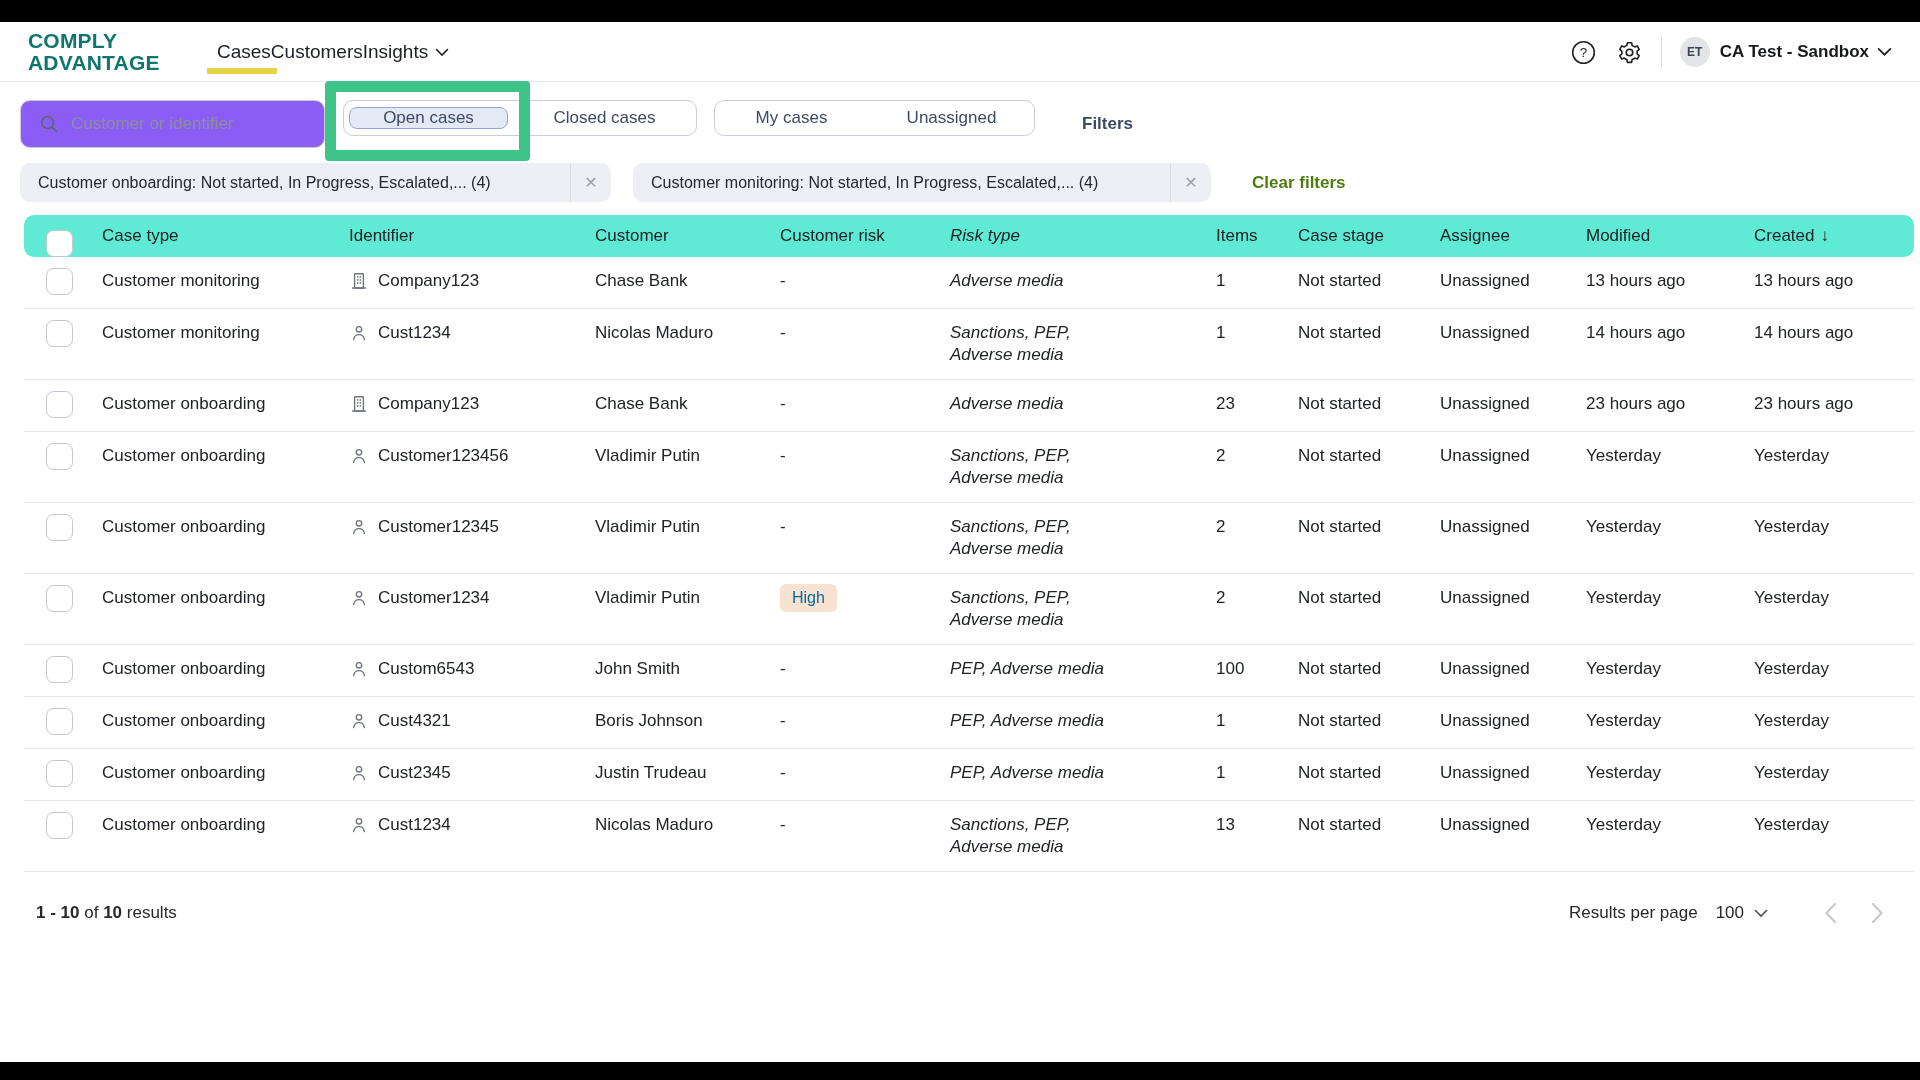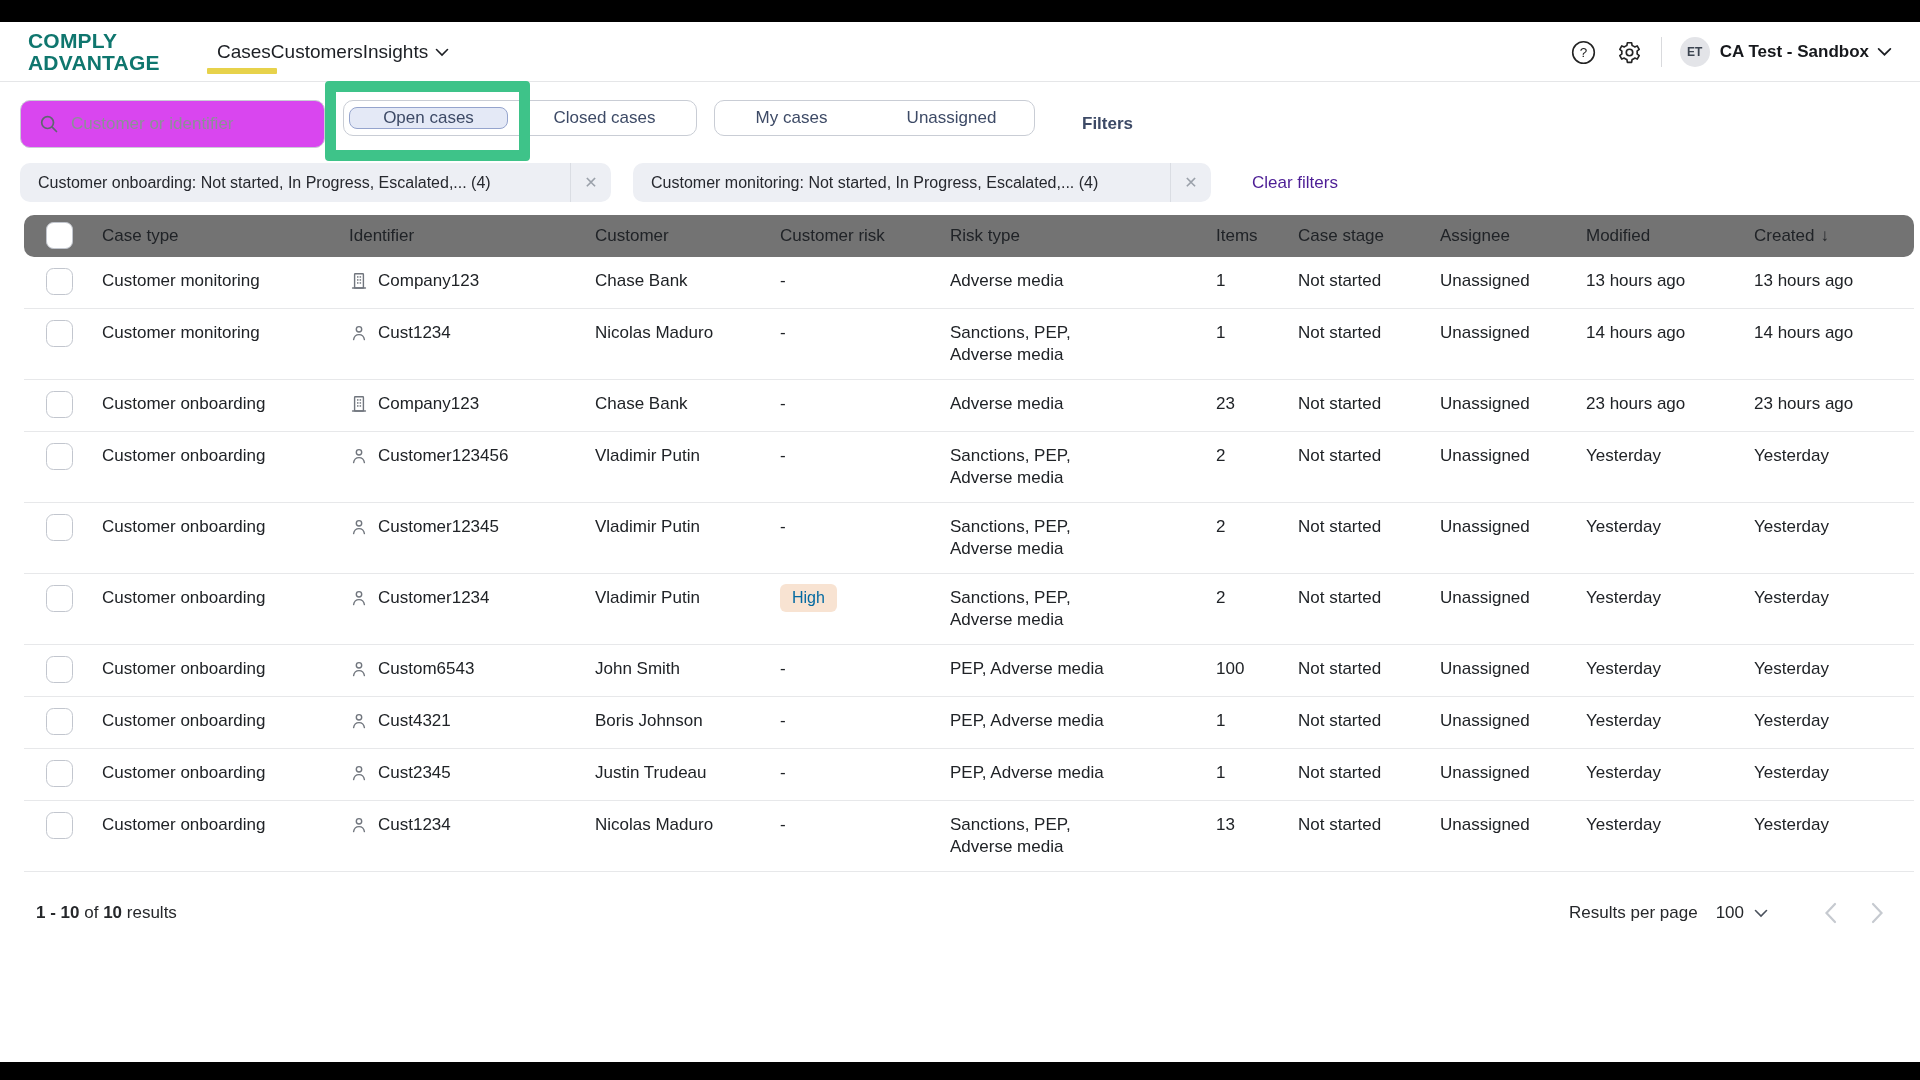--- a/index.html
+++ b/index.html
@@ -16,51 +16,51 @@
   .nav-item.active { font-weight:500; }
   .nav-underline { position:absolute; left:207px; top:46px; width:70px; height:6px; background:#e7d24b; border-radius:1px; }
   .hdr-right { position:absolute; right:28px; top:0; height:60px; display:flex; align-items:center; }
   .icon-btn { width:34px; height:34px; display:flex; align-items:center; justify-content:center; cursor:pointer; }
   .hdr-div { width:1px; height:30px; background:#d9dadd; margin:0 18px 0 14px; }
   .avatar { width:30px; height:30px; border-radius:50%; background:#e3e4e8; color:#3c4450; font-size:12px; font-weight:600; display:flex; align-items:center; justify-content:center; }
   .account-name { font-size:17px; font-weight:700; color:#16181c; margin:0 8px 0 10px; }
 
   
   .toolbar { position:relative; height:48px; margin-top:18px; }
-  .search-box { position:absolute; left:20px; top:0; width:305px; height:48px; border:1px solid #c9cdd5; border-radius:10px; display:flex; align-items:center; padding:0 14px 0 18px; gap:12px; background:#d946ef; }
+  .search-box { position:absolute; left:20px; top:0; width:305px; height:48px; border:1px solid #c9cdd5; border-radius:10px; display:flex; align-items:center; padding:0 14px 0 18px; gap:12px; background:#8b5cf6; }
   .search-box input { border:none; outline:none; flex:1; font-size:17px; font-family:inherit; color:#2a2d33; background:transparent; }
   .search-box input::placeholder { color:#8b9097; }
   .seg-group { position:absolute; top:0; height:36px; background:#fff; border:1px solid #c9cdd5; border-radius:10px; display:flex; align-items:center; overflow:hidden; }
   .seg-btn { display:flex; align-items:center; justify-content:center; font-size:17px; font-weight:500; color:#3d4a66; cursor:pointer; }
   .seg-sep { width:1px; background:#d4d7dd; margin:8px 0; }
   .seg-pill { margin:4px 4px 4px 5px; width:159px; background:#e4e9f6; border:1.5px solid #95a4cd; border-radius:8px; }
   .filters-link { position:absolute; left:1082px; top:0; height:48px; display:flex; align-items:center; font-size:17px; font-weight:700; color:#3d4a66; cursor:pointer; }
 
   
   .annotation-box { position:absolute; left:325px; top:59px; width:205px; height:80px; border:11px solid #3ec389; border-radius:4px; z-index:20; pointer-events:none; }
 
   
   .chips-row { position:relative; height:39px; margin-top:15px; }
   .chip { position:absolute; top:0; height:39px; background:#edeff4; border-radius:10px; display:flex; align-items:center; overflow:hidden; }
   .chip-label { padding:0 18px; font-size:16px; color:#26282e; white-space:nowrap; }
   .chip-sep { width:1px; height:39px; background:#dadde3; }
   .chip-close { width:40px; height:39px; display:flex; align-items:center; justify-content:center; font-size:16px; color:#9ba1aa; cursor:pointer; }
-  .clear-filters { position:absolute; left:1252px; top:0; height:39px; display:flex; align-items:center; font-size:17px; font-weight:400; color:#4c1d95; cursor:pointer; }
+  .clear-filters { position:absolute; left:1252px; top:0; height:39px; display:flex; align-items:center; font-size:17px; font-weight:700; color:#4d7c0f; cursor:pointer; }
 
   
   .case-table { margin:13px 0 0 24px; width:1890px; }
-  .t-head { display:flex; align-items:flex-start; height:42px; background:#737373; border-radius:10px; font-size:17px; color:#23262b; }
+  .t-head { display:flex; align-items:flex-end; height:42px; background:#5eead4; border-radius:10px; font-size:17px; color:#23262b; }
   .t-row { display:flex; align-items:flex-start; border-bottom:1px solid #e7e8ea; padding:13px 0; cursor:pointer; }
   .cell { padding-right:12px; font-size:17px; color:#202327; line-height:22px; }
   .c-check   { flex:0 0 78px; padding-left:22px; }
   .c-case-type { flex:0 0 247px; }
   .c-identifier{ flex:0 0 246px; display:flex; align-items:flex-start; gap:9px; }
   .c-customer { flex:0 0 185px; }
   .c-risk     { flex:0 0 170px; }
-  .c-risk-type{ flex:0 0 266px; white-space:pre-line; padding-right:70px; }
+  .c-risk-type{ flex:0 0 266px; white-space:pre-line; padding-right:70px;font-style:italic; }
   .c-items    { flex:0 0 82px; }
   .c-stage    { flex:0 0 142px; }
   .c-assignee { flex:0 0 146px; }
   .c-modified { flex:0 0 168px; }
   .c-created  { flex:0 0 160px; }
   .t-head .cell { line-height:42px; padding-top:0; white-space:nowrap; }
   .cbx { display:block; width:27px; height:27px; border:1.5px solid #c2c6ce; border-radius:7.5px; background:#fff; cursor:pointer; }
   .t-head .cbx { margin-top:0; }
   .t-row .cbx { margin-top:-2px; }
   .id-icon { flex:0 0 20px; margin-top:1px; }

